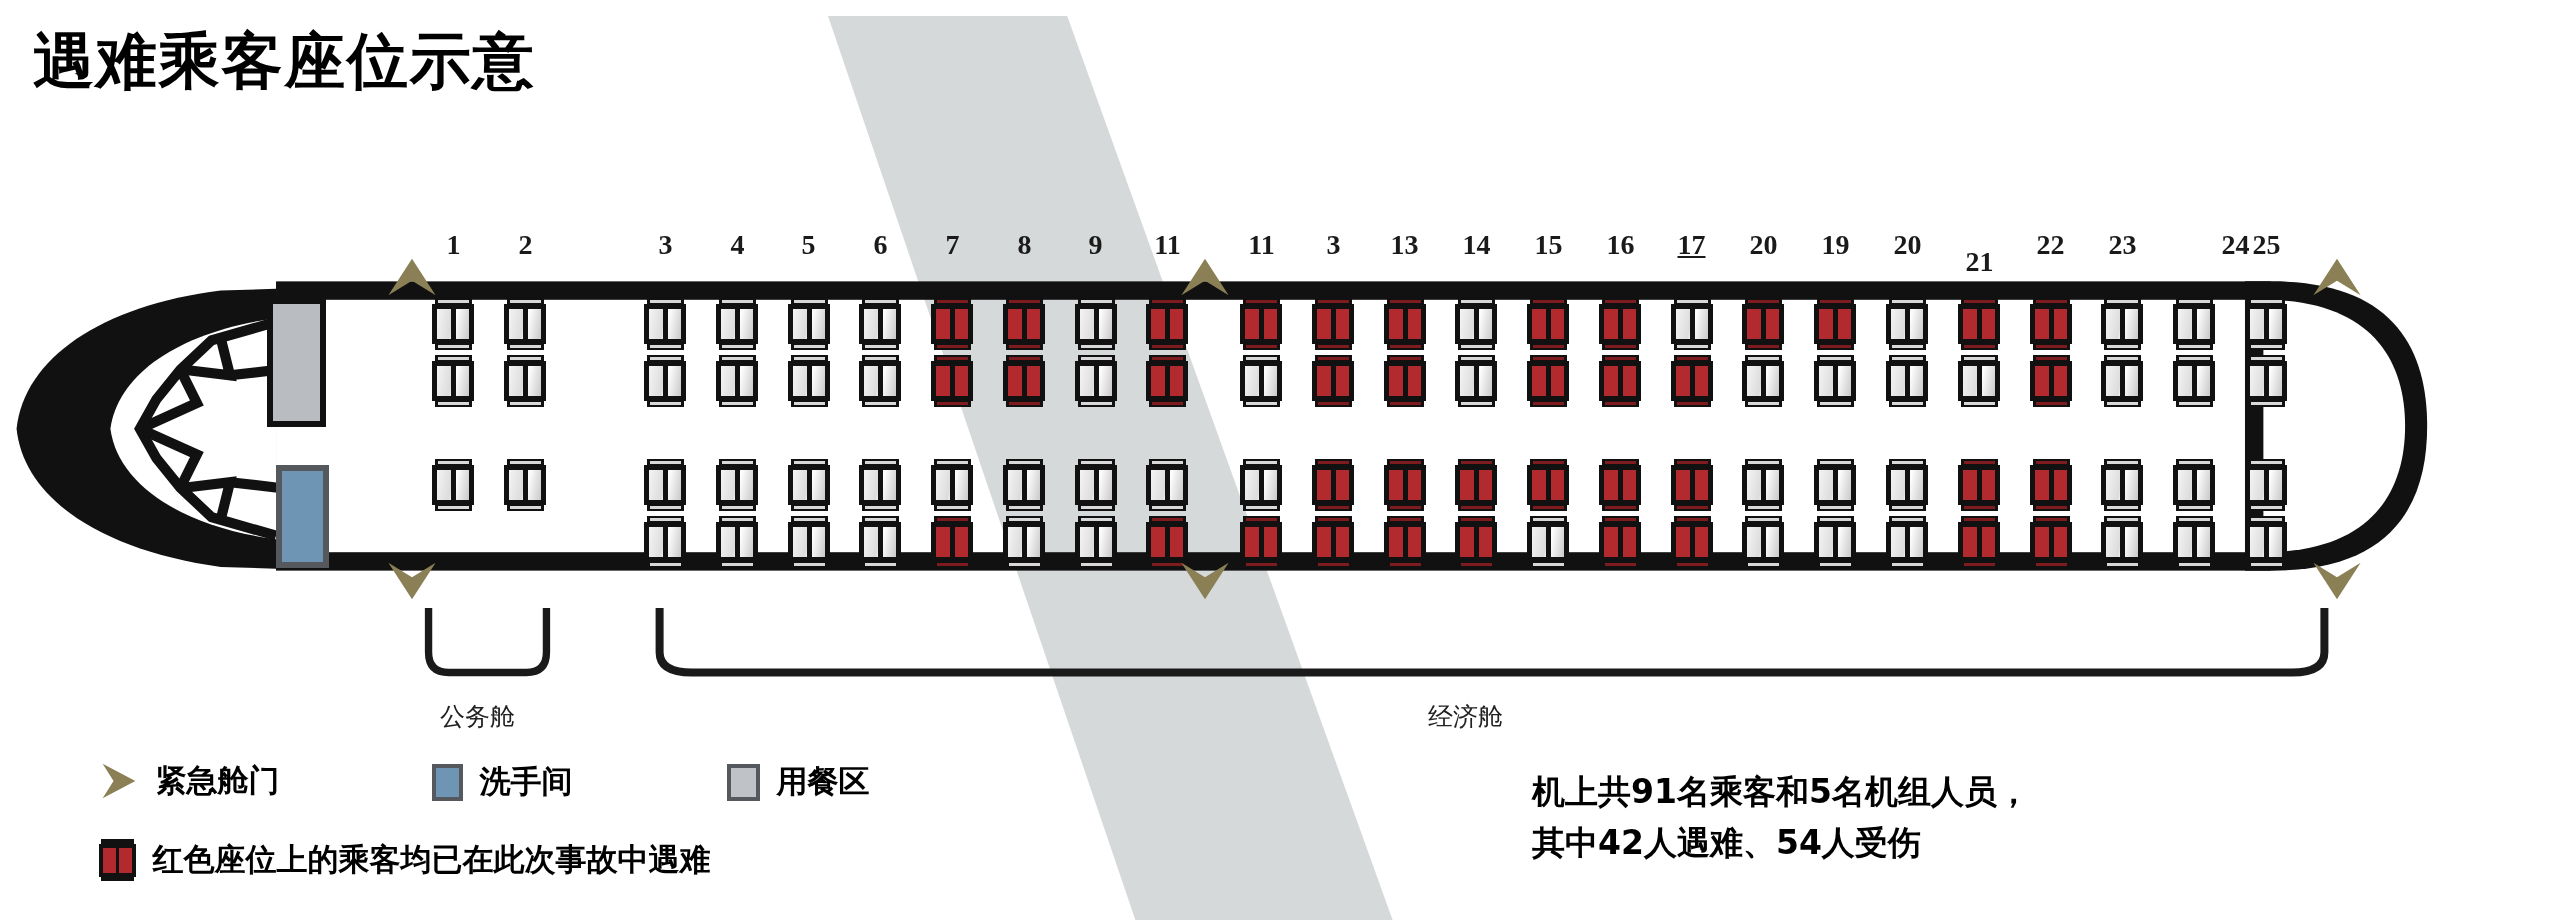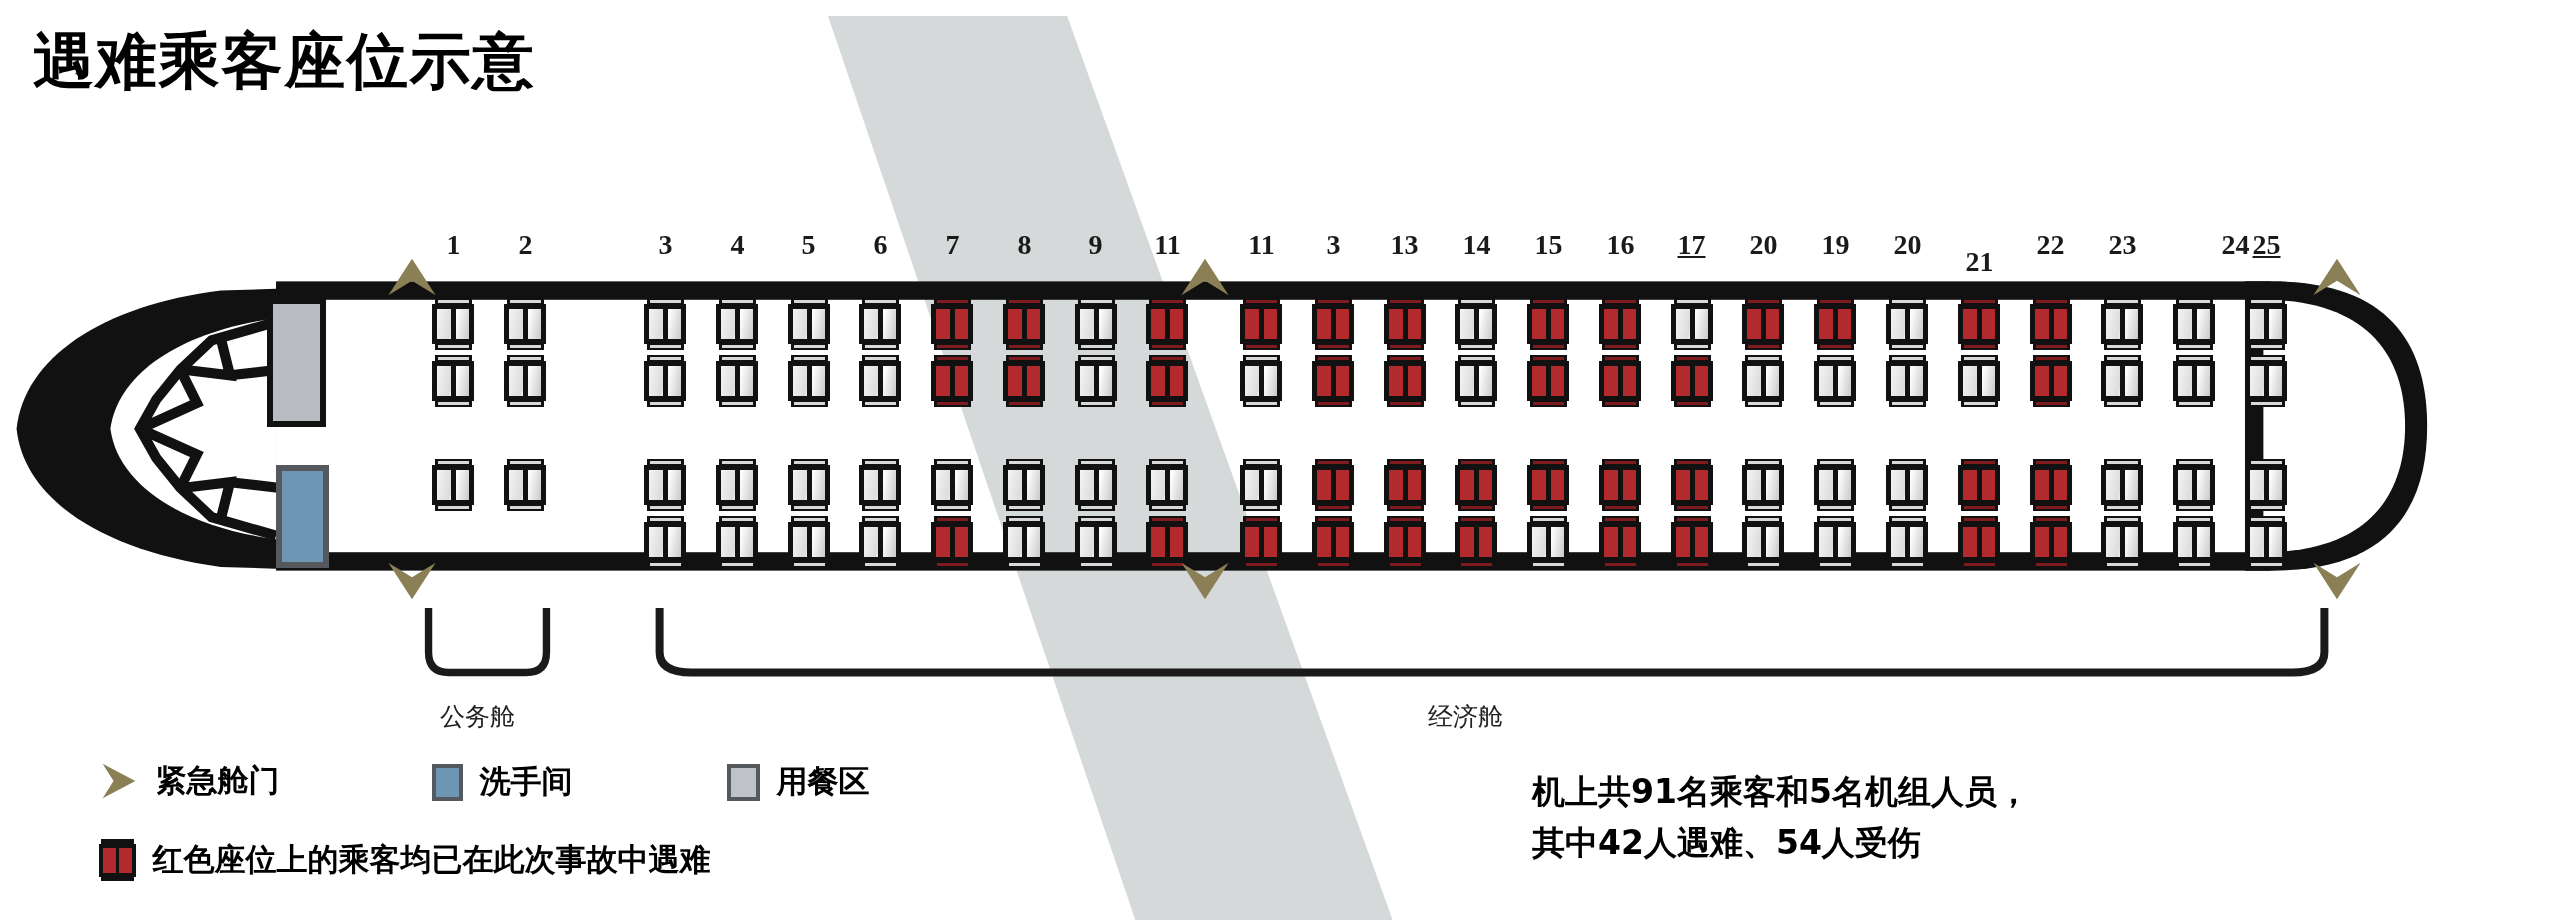--- a/index.html
+++ b/index.html
@@ -139,21 +139,21 @@
       <div class="rn" style="left: 1530px;">15</div>
       <div class="rn" style="left: 1602px;">16</div>
       <div class="rn" style="left: 1673px; text-decoration: underline;">17</div>
       <div class="rn" style="left: 1745px;">20</div>
       <div class="rn" style="left: 1817px;">19</div>
       <div class="rn" style="left: 1889px;">20</div>
       <div class="rn" style="left: 1961px; margin-top: 17px;">21</div>
       <div class="rn" style="left: 2032px;">22</div>
       <div class="rn" style="left: 2104px;">23</div>
       <div class="rn" style="left: 2176px; margin-left: 41px;">24</div>
-      <div class="rn" style="left: 2248px; text-decoration: underline;">25</div>
+      <div class="rn" style="left: 2248px;">25</div>
     </div>
 
   <svg class="fuse" viewBox="0 0 2640 330" preserveAspectRatio="none">
 
     <path d="M 18 168 C 26 92 110 34 240 18 L 300 16 L 300 320 L 240 318 C 110 300 26 244 18 168 Z" fill="#111111"></path>
 
     <path d="M 120 168 C 128 108 196 62 300 48 L 300 288 C 196 274 128 228 120 168 Z" fill="#ffffff"></path>
 
     <g stroke="#111111" stroke-width="11" fill="none">
       <path d="M 300 52 L 230 72 L 196 104 L 170 136 L 152 168 L 170 200 L 196 232 L 230 264 L 300 284"></path>

